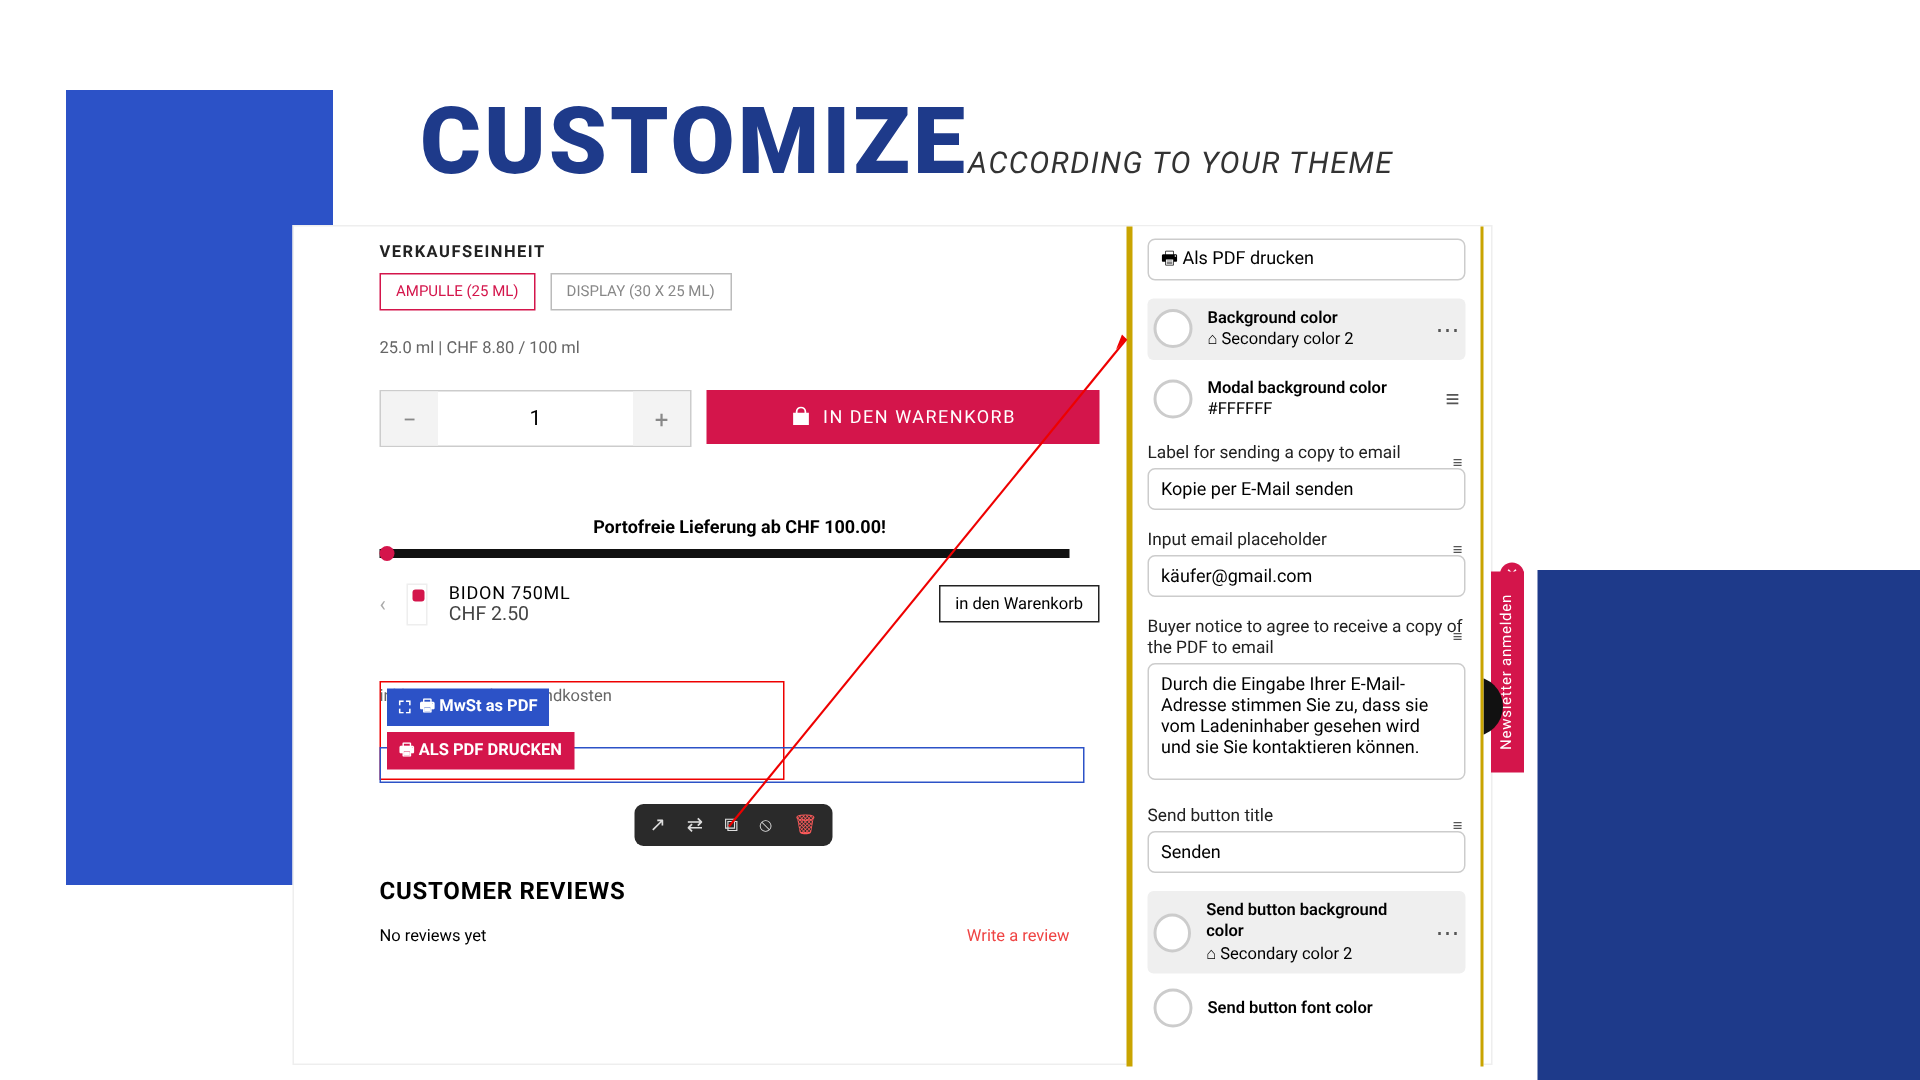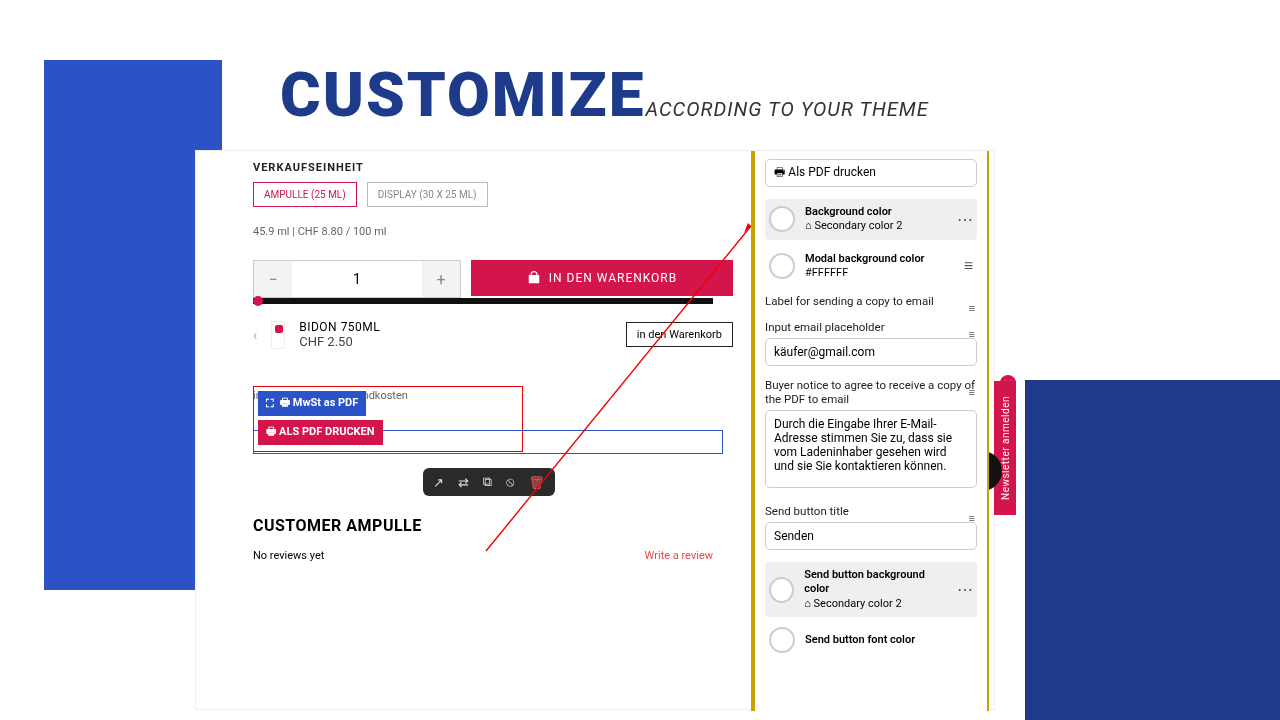--- a/index.html
+++ b/index.html
@@ -94,36 +94,37 @@
 </div>
 
 <div class="stage">
 
   <div class="prod">
     <div class="label-sm">VERKAUFSEINHEIT</div>
     <div class="variants">
       <div class="variant active">AMPULLE (25 ML)</div>
       <div class="variant">DISPLAY (30 X 25 ML)</div>
     </div>
-    <div class="unit">45.9 ml | CHF 8.80 / 100 ml</div>
+    <div class="unit">25.0 ml | CHF 8.80 / 100 ml</div>
 
     <div class="qty-row">
       <div class="stepper">
         <div class="step-btn">−</div>
         <div class="step-val">1</div>
         <div class="step-btn">+</div>
       </div>
       <div class="cart-btn">
         <svg viewBox="0 0 24 24">
             <path d="M6 7V6a6 6 0 1112 0v1h3v14H3V7h3zm2 0h8V6a4 4 0 10-8 0v1z"></path>
           </svg>
         <span>IN DEN WARENKORB</span>
       </div>
     </div>
 
+    <div class="freeship">Portofreie Lieferung ab CHF 100.00!</div>
     <div class="bar"></div>
 
     <div class="cross">
       <span class="chev">‹</span>
       <div class="thumb"></div>
       <div>
         <div class="cross-name">BIDON 750ML</div>
         <div class="cross-price">CHF 2.50</div>
       </div>
       <div class="cross-add">in den Warenkorb</div>
@@ -142,21 +143,21 @@
 
     <div class="mini-toolbar">
       <span>↗</span>
       <span>⇄</span>
       <span>⧉</span>
       <span>⦸</span>
       <span class="del">🗑</span>
     </div>
 
     <div class="reviews">
-      <h3>CUSTOMER AMPULLE</h3>
+      <h3>CUSTOMER REVIEWS</h3>
       <div class="reviews-row">
         <span>No reviews yet</span>
         <span class="write">Write a review</span>
       </div>
     </div>
   </div>
 
   <div class="nl-close">✕</div>
   <div class="nl-tab">Newsletter anmelden</div>
   <div class="fab">
@@ -184,20 +185,21 @@
       <div class="meta">
         <div class="t">Modal background color</div>
         <div>#FFFFFF</div>
       </div>
       <span class="dots">≡</span>
     </div>
 
     <div class="p-row">
       <span class="db-ic">≡</span>
       <label class="p-label">Label for sending a copy to email</label>
+      <input class="p-input" value="Kopie per E-Mail senden" style="">
     </div>
 
     <div class="p-row">
       <span class="db-ic">≡</span>
       <label class="p-label">Input email placeholder</label>
       <input class="p-input" value="käufer@gmail.com" style="">
     </div>
 
     <div class="p-row">
       <span class="db-ic">≡</span>

